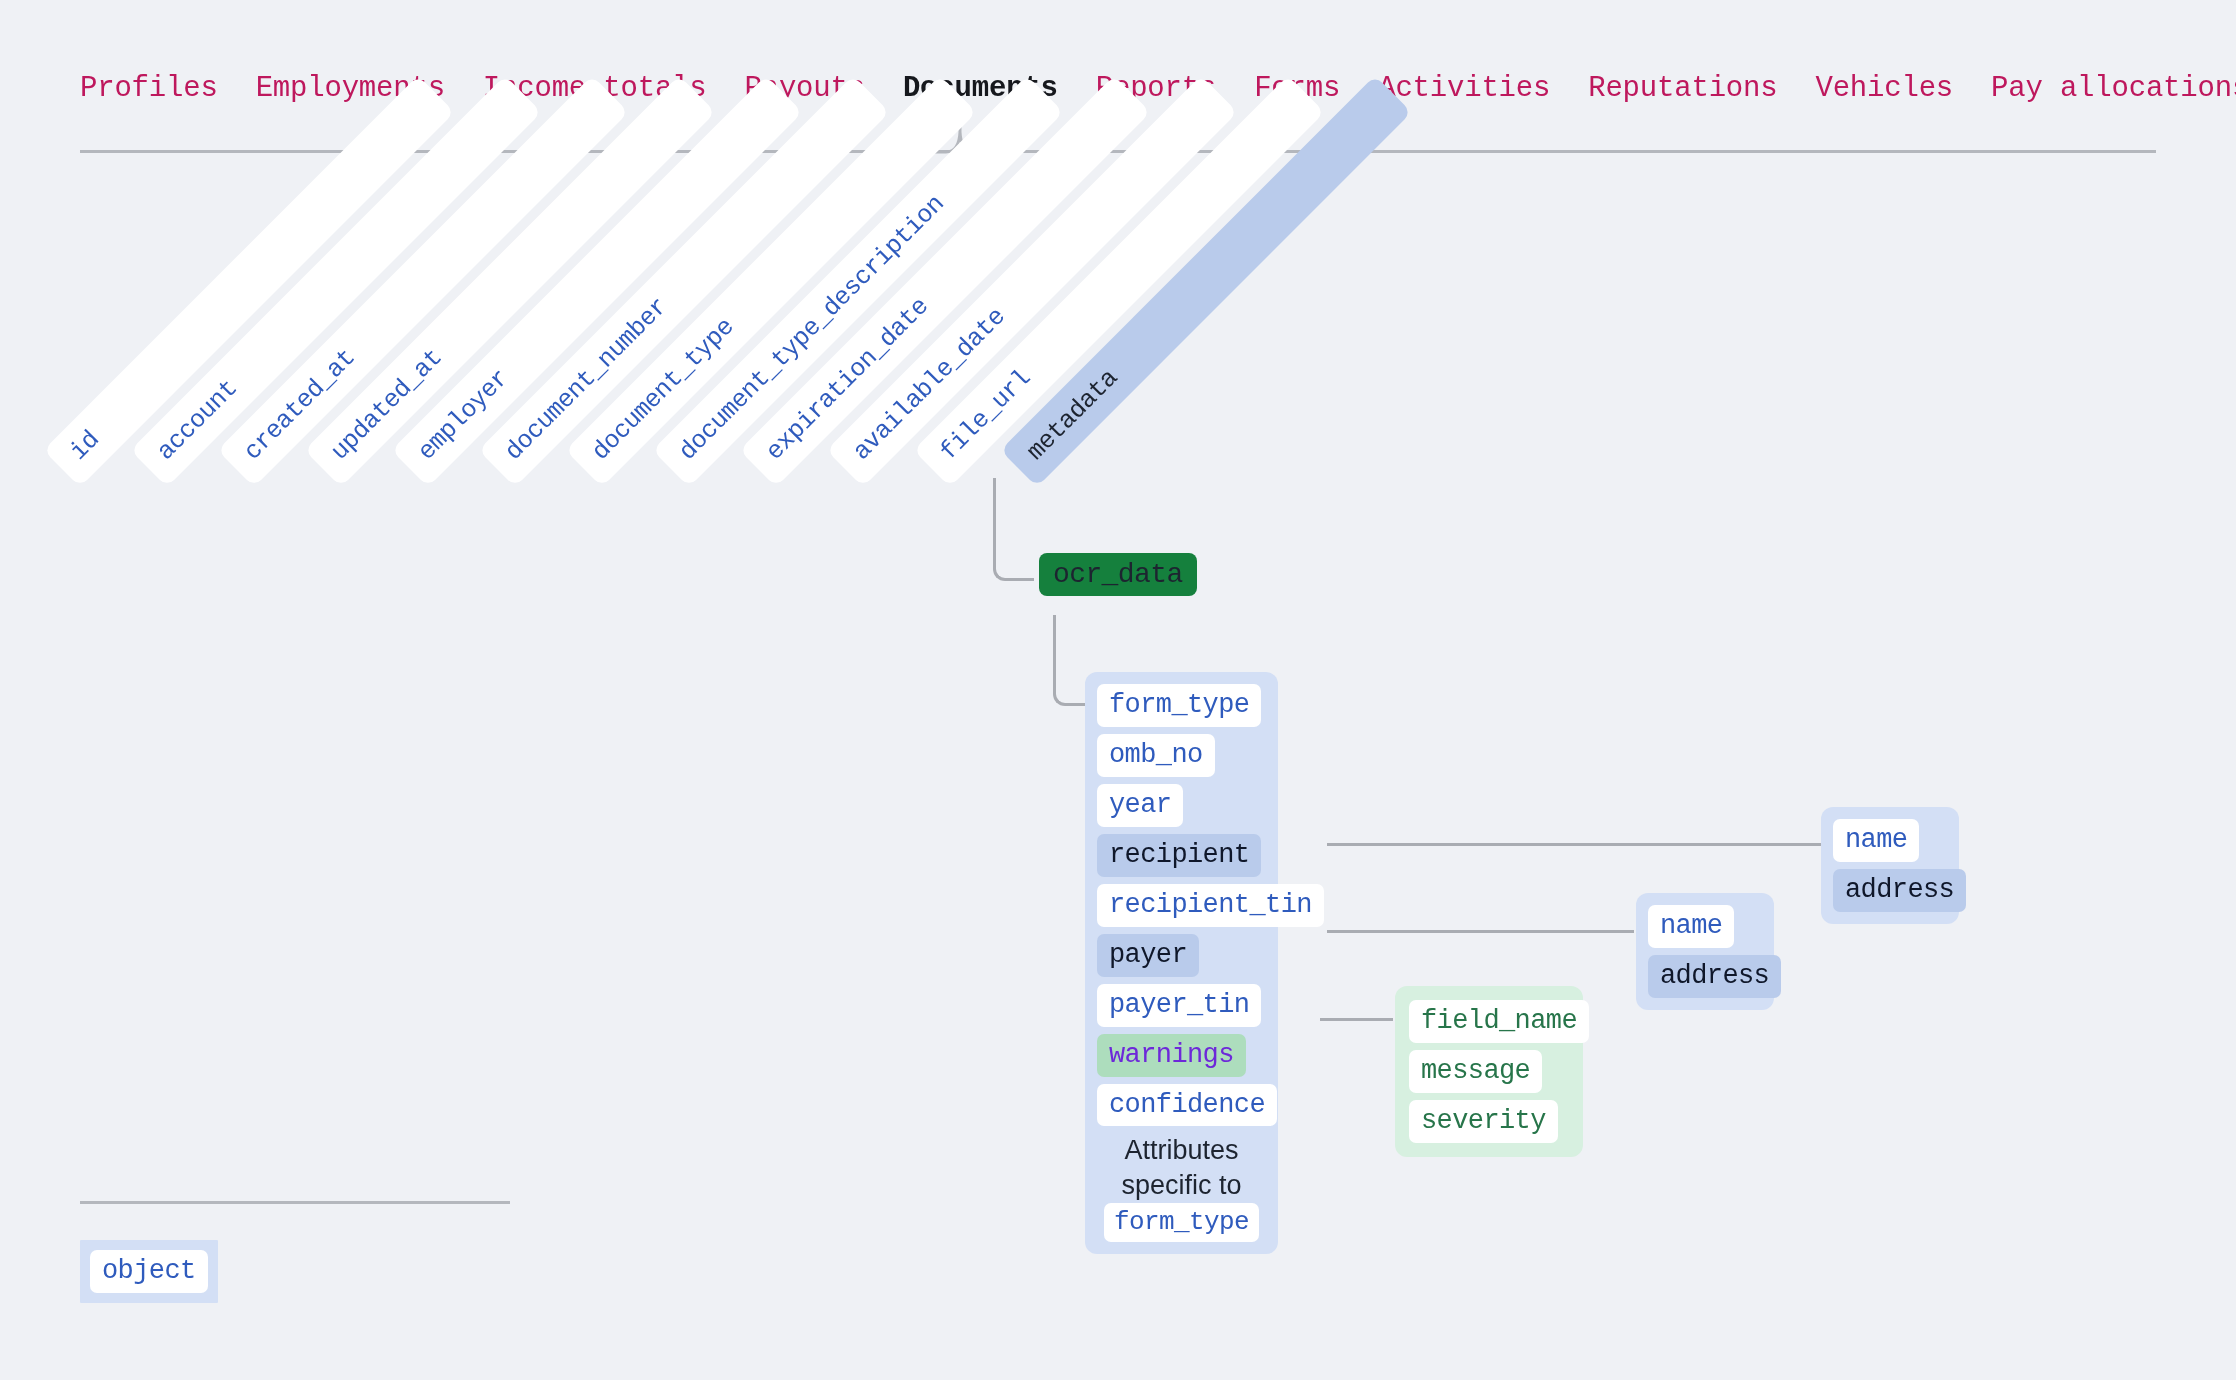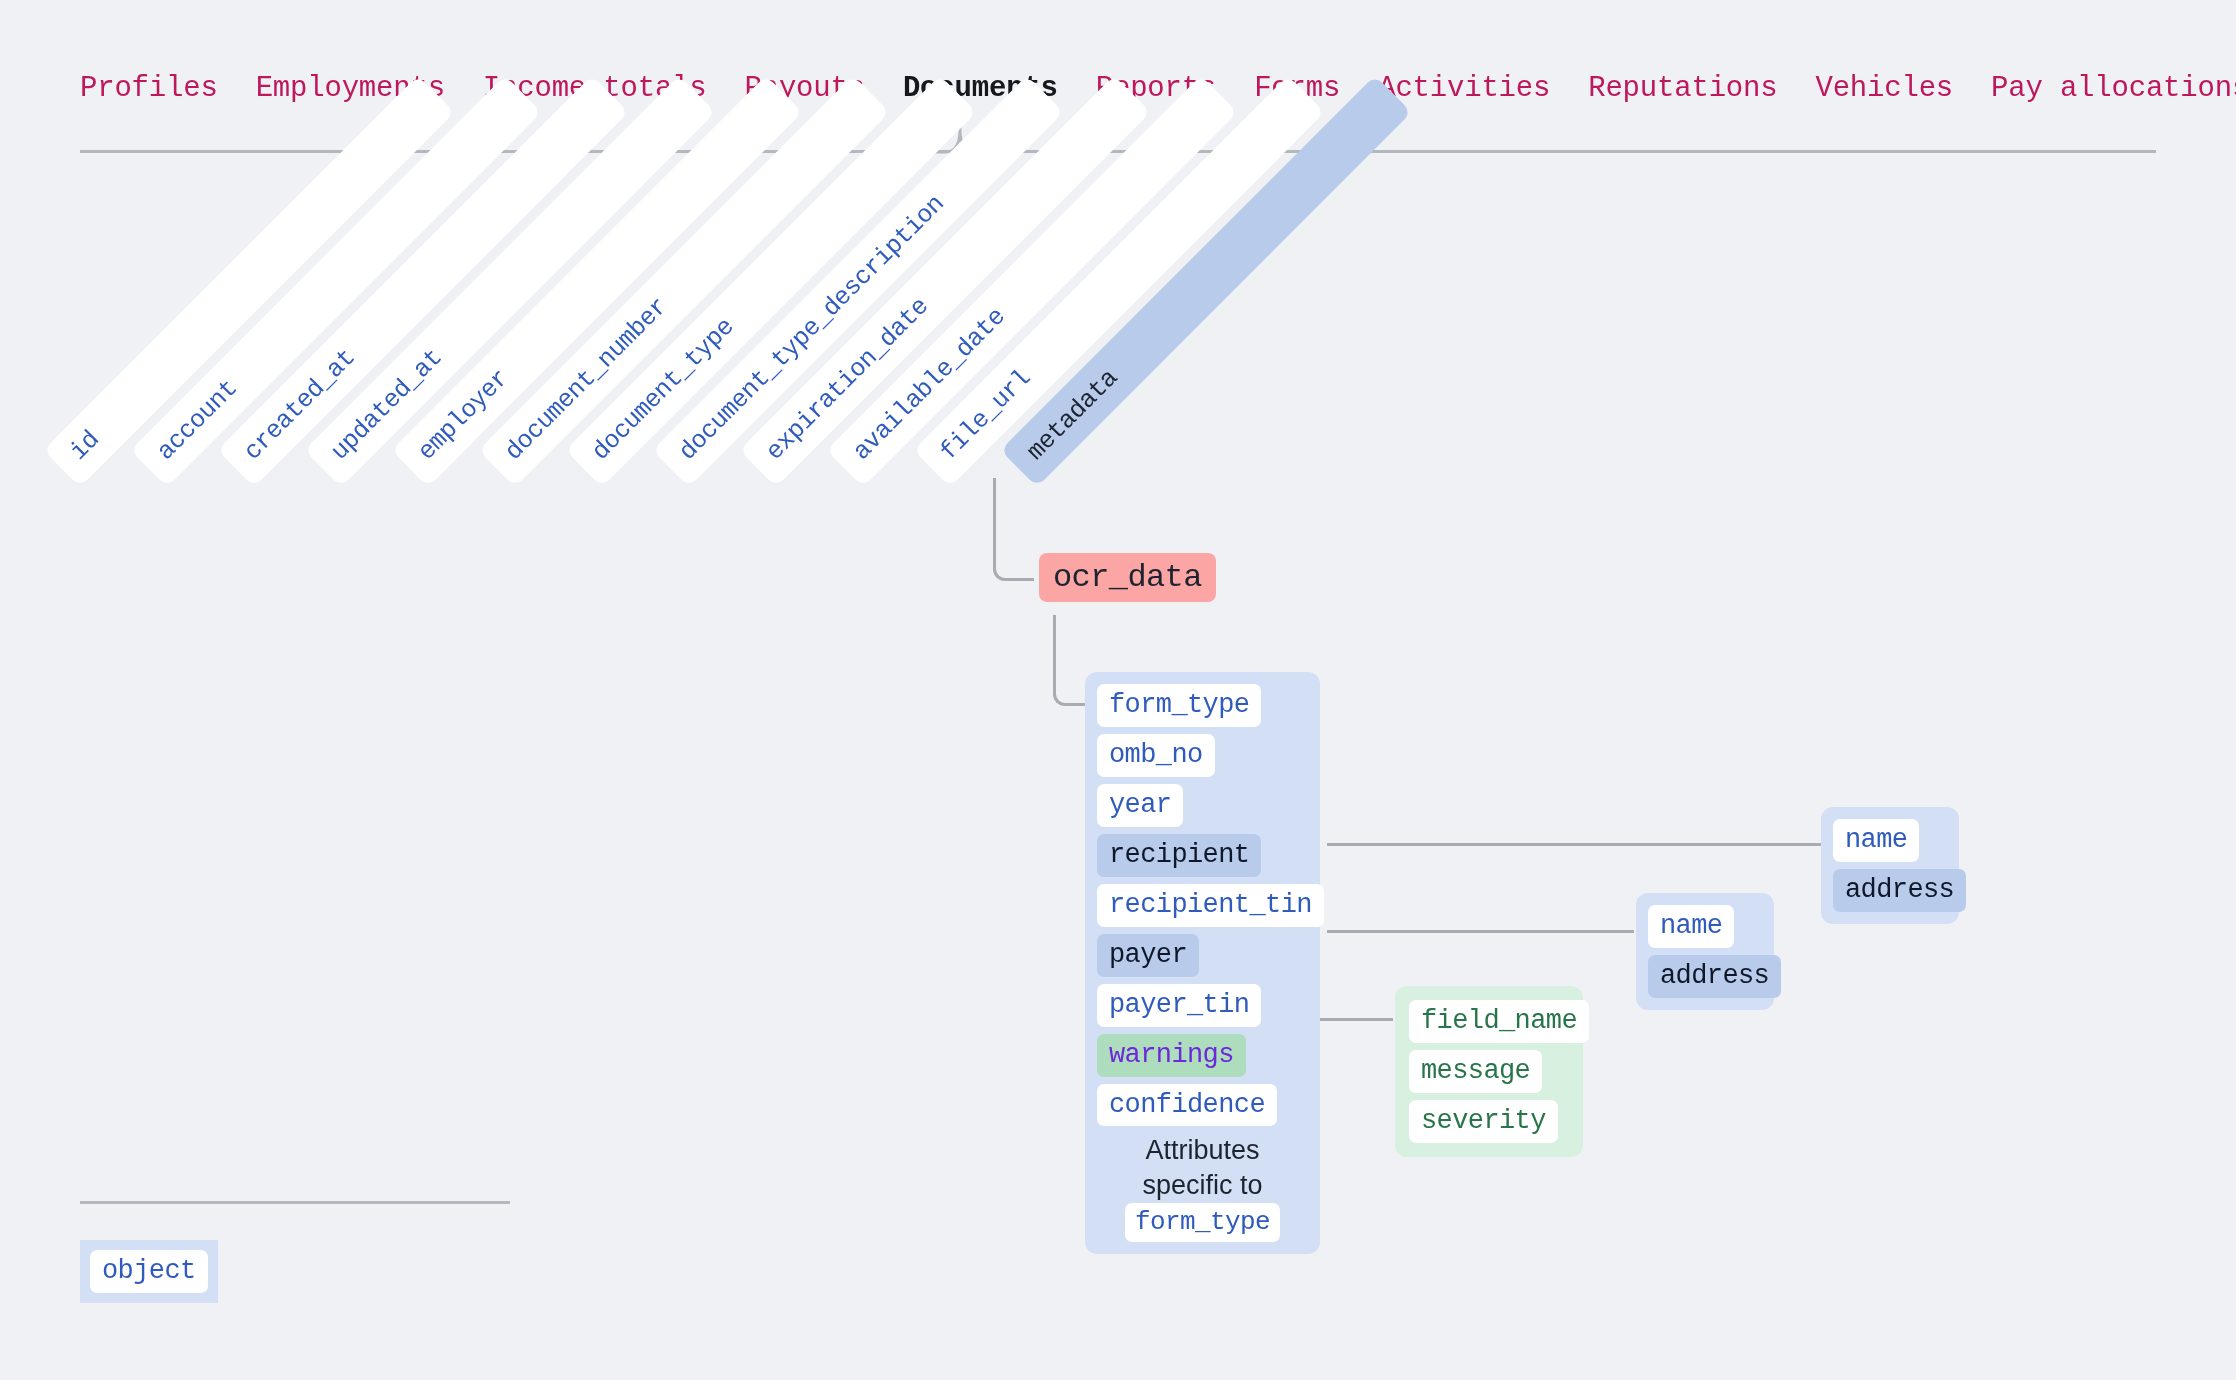--- a/index.html
+++ b/index.html
@@ -106,25 +106,25 @@
   }
   .pill.leaf      { background: #ffffff; color: #2f5bbd; }
   .pill.objnode   { background: #b9cbeb; color: #0f172a; }
   .pill.arrnode   { background: #adddbd; color: #6d28d9; }
   .pill.leafgreen { background: #ffffff; color: #27754a; }
 
   .node-ocr {
     position: absolute;
     left: 1039px;
     top: 553px;
-    background: #fca5a5;
+    background: #15803d;
     border-radius: 8px;
     padding: 6px 14px;
     font-family: "Liberation Mono", monospace;
-    font-size: 32px;
+    font-size: 28px;
     letter-spacing: -0.6px;
     color: #1d2430;
   }
 
   
   .box {
     position: absolute;
     box-sizing: border-box;
     border-radius: 12px;
     padding: 12px;
@@ -274,21 +274,21 @@
 <div class="elbow" style="left:1053px; top:615px; width:39px; height:88px;"></div>
 
 <div class="hline" style="left:1327px; top:843px; width:496px;"></div>
 
 <div class="hline" style="left:1327px; top:930px; width:307px;"></div>
 
 <div class="hline" style="left:1320px; top:1018px; width:73px;"></div>
 
 <div class="node-ocr">ocr_data</div>
 
-<div class="box obj" style="left:1085px; top:672px; width:235px;">
+<div class="box obj" style="left:1085px; top:672px; width:193px;">
   <span class="pill leaf">form_type</span>
   <span class="pill leaf">omb_no</span>
   <span class="pill leaf">year</span>
   <span class="pill objnode">recipient</span>
   <span class="pill leaf">recipient_tin</span>
   <span class="pill objnode">payer</span>
   <span class="pill leaf">payer_tin</span>
   <span class="pill arrnode">warnings</span>
   <span class="pill leaf">confidence</span>
   <div class="note">

